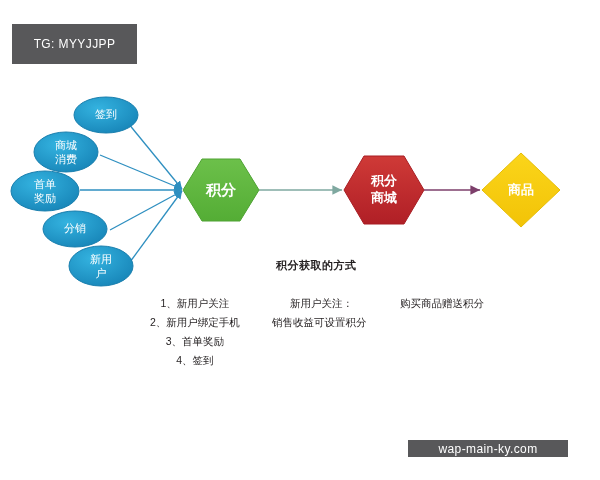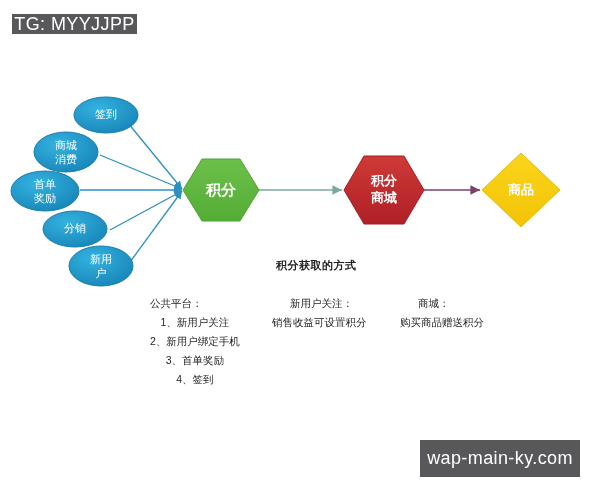--- a/index.html
+++ b/index.html
@@ -23,31 +23,31 @@
     color: #ffffff;
     font-family: "Liberation Sans", sans-serif;
     letter-spacing: 0.4px;
     display: flex;
     align-items: center;
     justify-content: center;
     white-space: nowrap;
   }
   #wm-top {
     left: 12px;
-    top: 14px;
+    top: 24px;
     width: 125px;
-    height: 20px;
-    font-size: 18px;
+    height: 40px;
+    font-size: 12px;
   }
   #wm-bottom {
-    left: 420px;
+    left: 408px;
     top: 440px;
     width: 160px;
-    height: 37px;
-    font-size: 18px;
+    height: 17px;
+    font-size: 12px;
   }
 
   
   #diagram {
     position: absolute;
     left: 0;
     top: 0;
     width: 600px;
     height: 480px;
   }
@@ -173,31 +173,29 @@
 
   <g>
     <polygon points="482,190 521,153 560,190 521,227" fill="url(#gyellow)" stroke="#e6bd06" stroke-width="1"></polygon>
     <text class="node-label diamond-label" x="521" y="191">商品</text>
   </g>
 </svg>
 
 <div id="caption">积分获取的方式</div>
 
 <div class="col" id="col-public">
-  <span class="col-head">公共平台：</span>
   <span class="col-line">1、新用户关注</span>
   <span class="col-line">2、新用户绑定手机</span>
   <span class="col-line">3、首单奖励</span>
   <span class="col-line">4、签到</span>
 </div>
 
 <div class="col" id="col-sales">
   <span class="col-head indent-2">新用户关注：</span>
   <span class="col-line">销售收益可设置积分</span>
 </div>
 
 <div class="col" id="col-mall">
-  <span class="col-head indent-2">商城：</span>
   <span class="col-line">购买商品赠送积分</span>
 </div>
 
 <div class="wm" id="wm-top">TG: MYYJJPP</div>
 <div class="wm" id="wm-bottom">wap-main-ky.com</div>
 
 </body></html>

